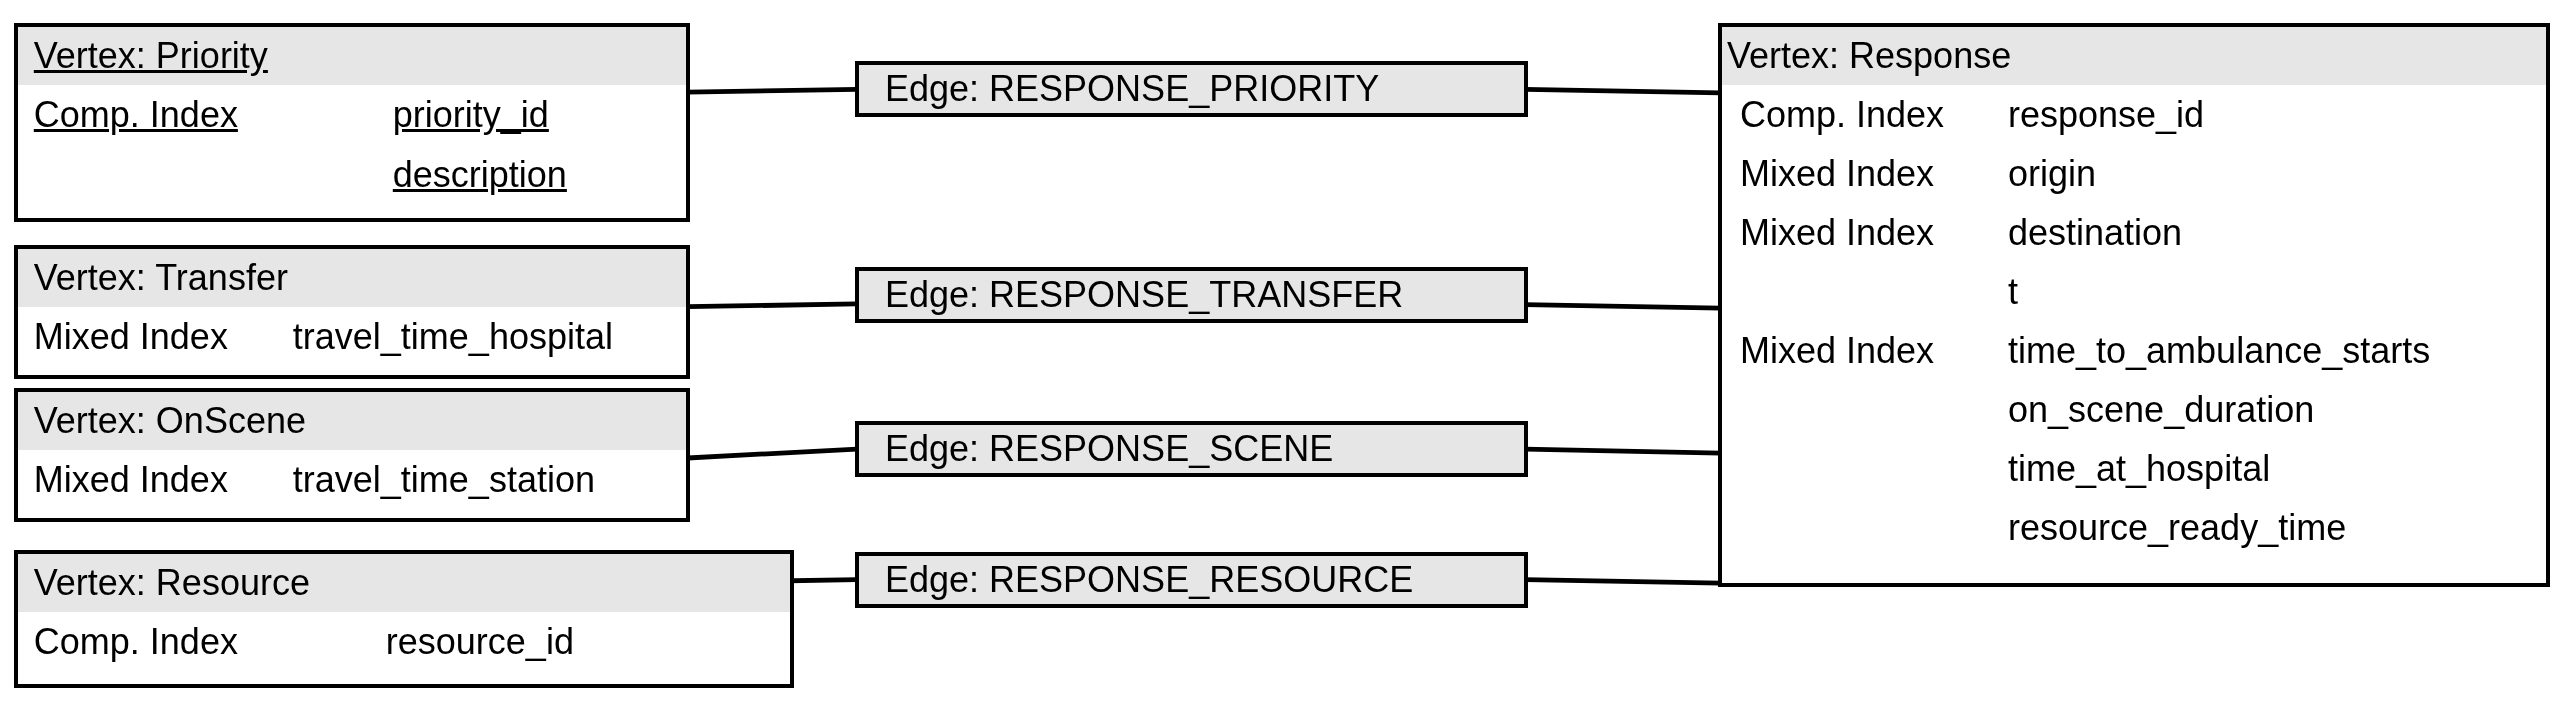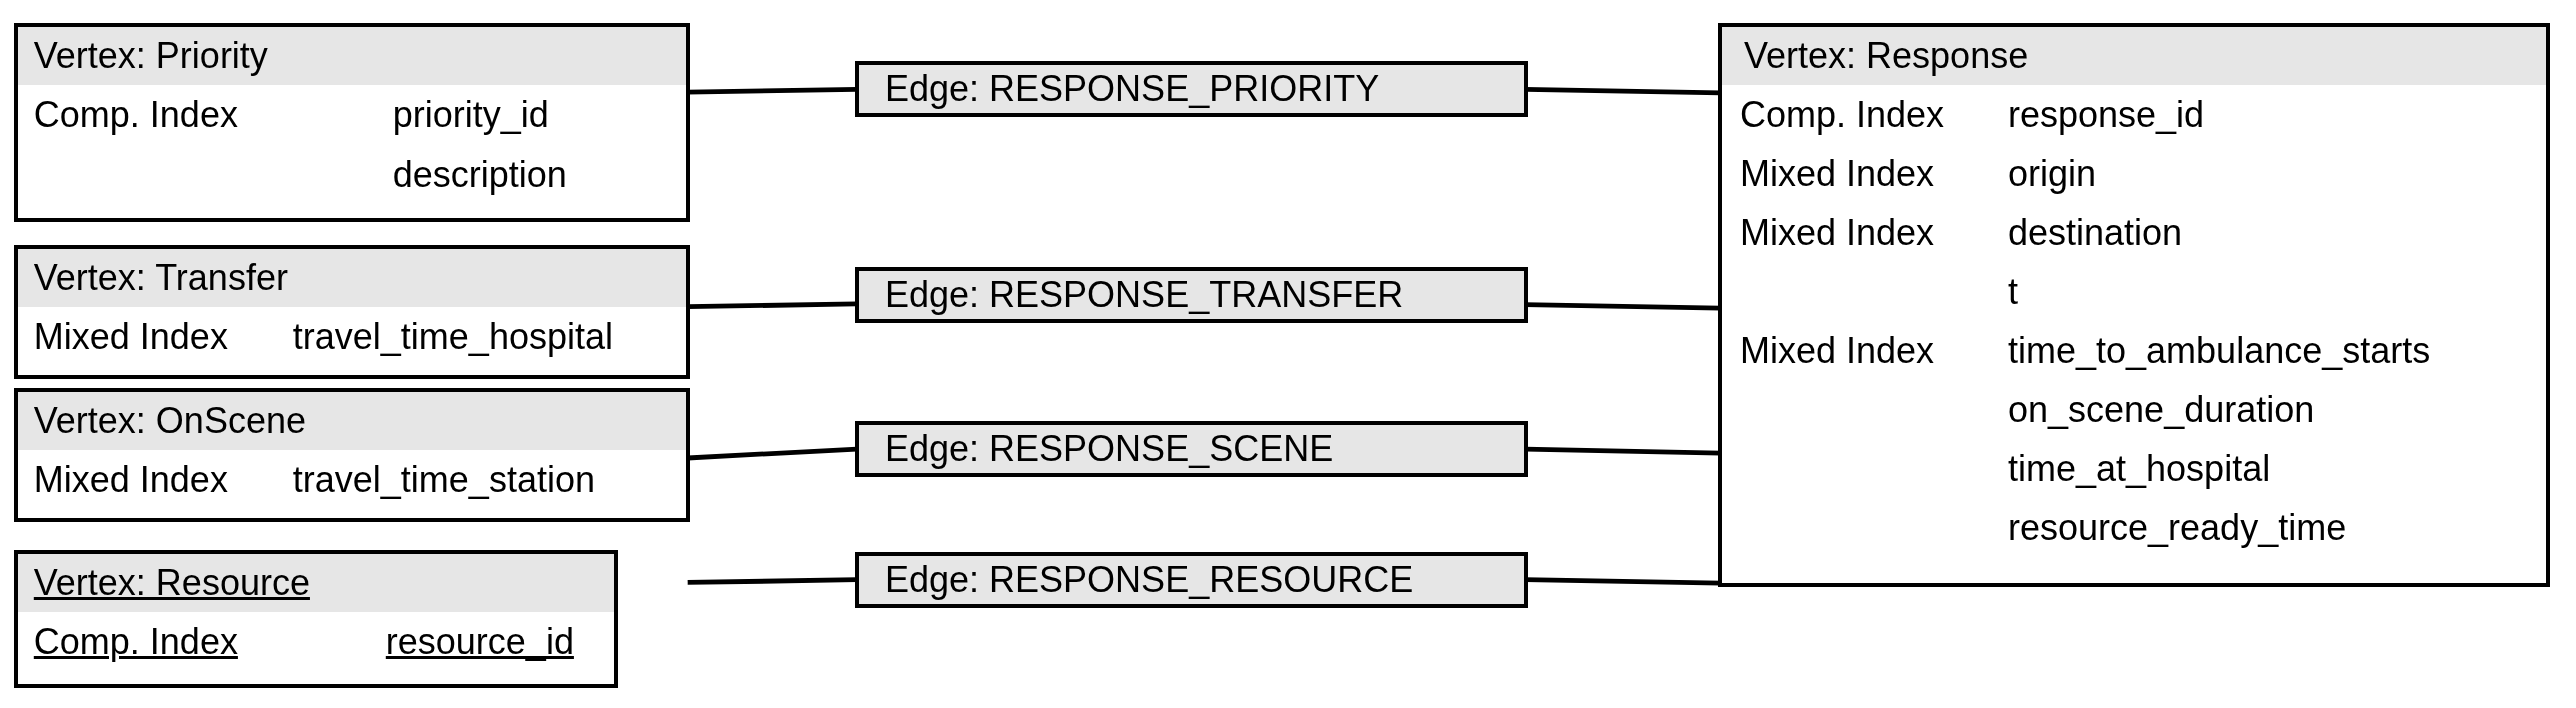--- a/index.html
+++ b/index.html
@@ -33,28 +33,28 @@
     font-size:36px;
     white-space:nowrap;
   }
   .vrow .lbl{flex:0 0 auto;}
   .vrow .val{flex:0 0 auto;}
   
   .box-priority .lbl{width:359px;}
   .box-transfer .lbl{width:259px;}
   .box-onscene .lbl{width:259px;}
   .box-resource .lbl{width:352px;}
-  .box-response .vheader{padding-left:22px;}
+  .box-response .vheader{padding-left:5px;}
   .box-response .vrow{padding-left:18px;height:59px;}
   .box-response .lbl{width:268px;}
   
-  #v-priority {left:13.8px;  top:23px;  width:676px;  height:199px;}
+  #v-priority {left:13.8px;  top:23px;  width:676px;  height:199px;text-decoration:underline;}
   #v-transfer {left:13.8px;  top:237px; width:676px;  height:134px;margin-top:8px;}
   #v-onscene  {left:13.8px;  top:388px; width:676px;  height:134px;}
-  #v-resource {left:13.8px;  top:550px; width:604px;  height:138px;text-decoration:underline;}
+  #v-resource {left:13.8px;  top:550px; width:780px;  height:138px;}
   #v-response {left:1718px;top:23px;  width:832px; height:564px;}
   .ebox{
     position:absolute;
     left:855px;width:673px;height:56px;
     background:#e6e6e6;
     border:4.8px solid #000000;
     box-sizing:border-box;
     display:flex;align-items:center;
     padding-left:26px;
     font-size:36px;

